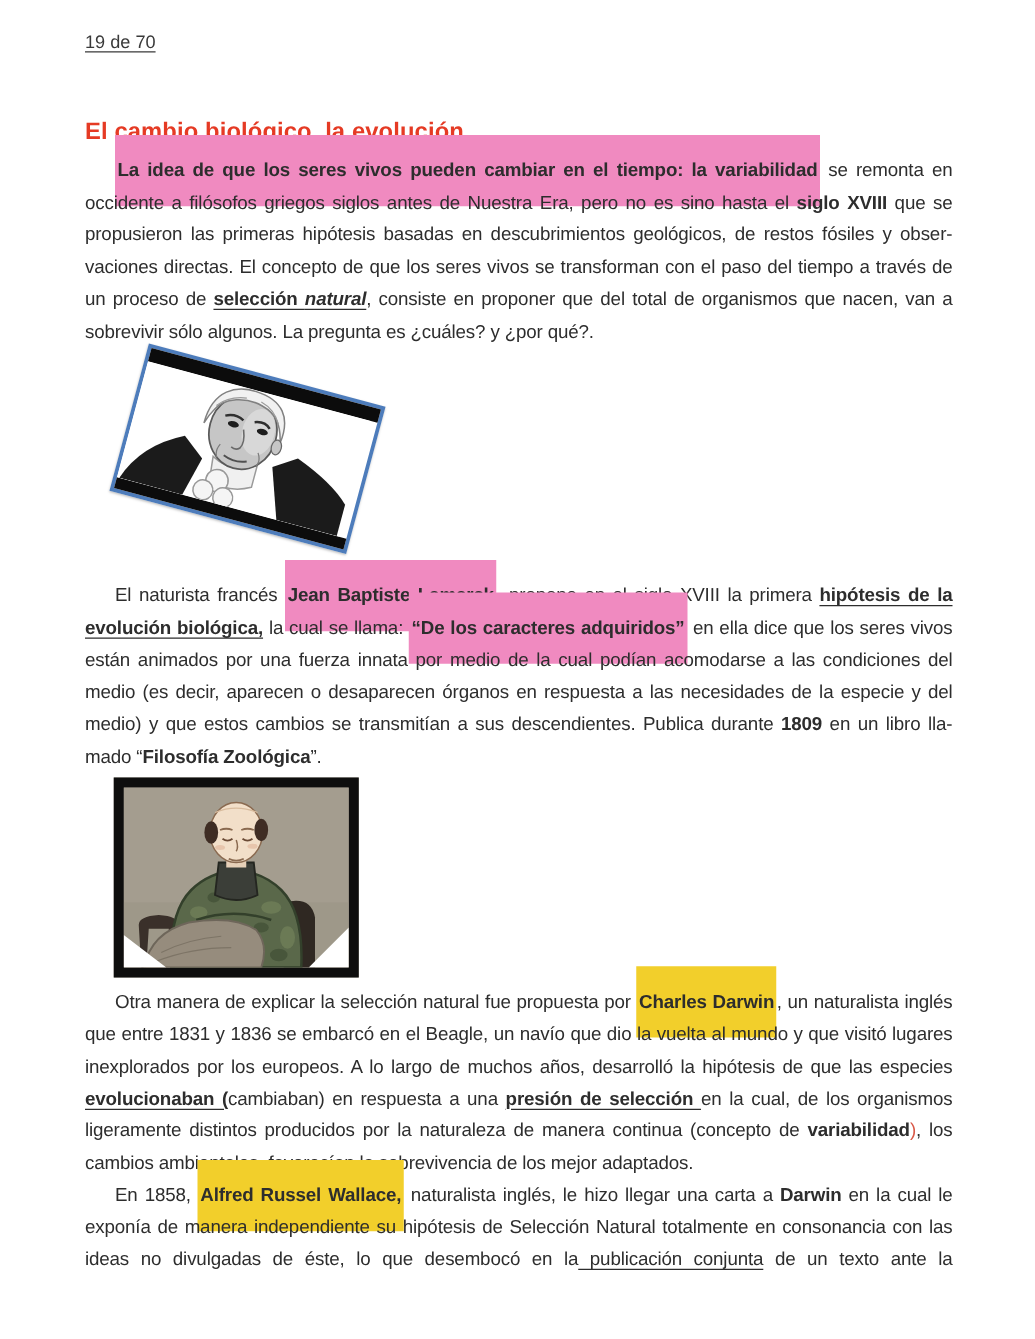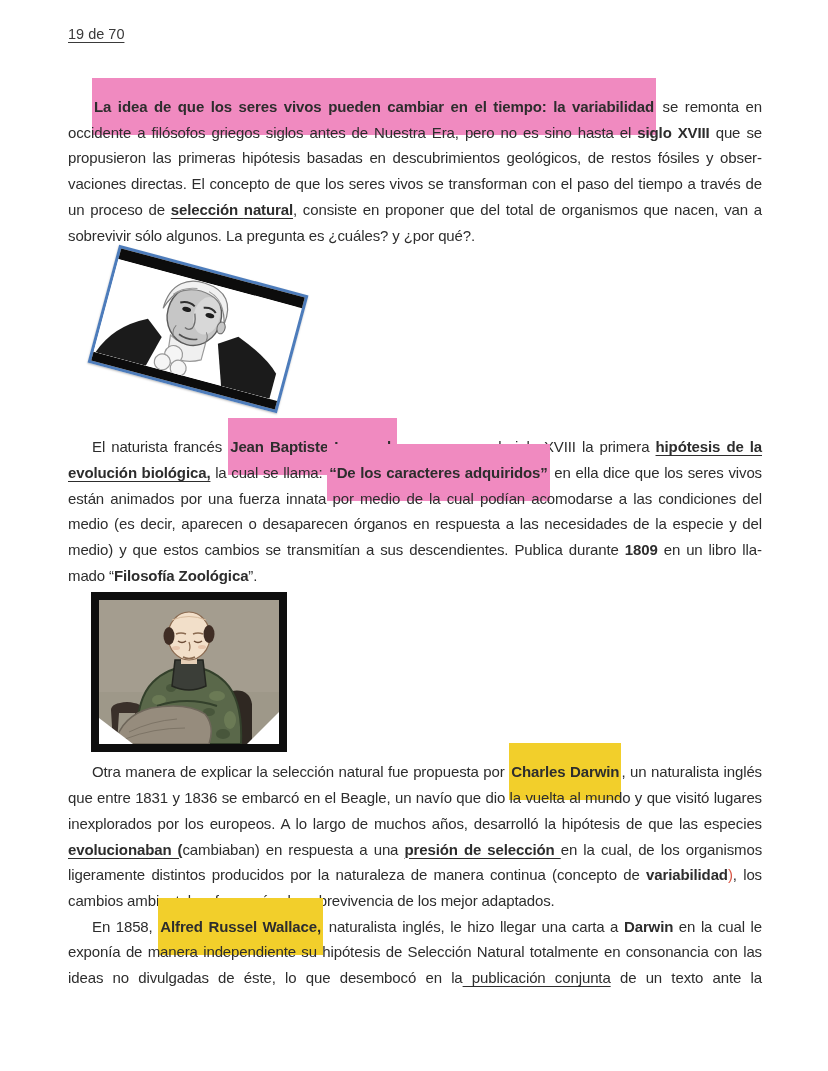--- a/index.html
+++ b/index.html
@@ -27,21 +27,21 @@
     letter-spacing:.1px;
   }
   p.para{
     margin:0;
     font-size:15px;line-height:25.7px;letter-spacing:-0.12px;
     text-align:justify;
     text-indent:24px;
   }
   p.para.cont{ text-align-last:justify; }
   .b{font-weight:700;}
-  .i{}
+  .i{font-style:italic;}
   .u{text-decoration:underline;text-decoration-thickness:1.4px;text-underline-offset:2.5px;}
   .hl{padding:20px 2px;-webkit-box-decoration-break:clone;box-decoration-break:clone;}
   
   .fig1{height:186px;position:relative;}
   .frame1{
     position:absolute;left:32px;top:20px;width:190px;
     background:#fff;border:3px solid var(--frame_blue,#4d7cbb);
     transform:rotate(15deg);
     box-shadow:0 1px 2px rgba(0,0,0,.25);
   }
@@ -58,20 +58,21 @@
 </style>
 </head>
 <body>
 
 <div class="page">
 
   <div class="page-indicator">19 de 70</div>
 
   <div class="content">
 
+    <h1 class="doc-heading">El cambio biológico, la evolución.</h1>
 
     <p class="para"><span class="b hl" style="background: var(--hl_pink);">La idea de que los seres vivos pueden cambiar en el tiempo: la variabilidad</span><span> se remonta en occidente a filósofos griegos siglos antes de Nuestra Era, pero no es sino hasta el </span><span class="b">siglo XVIII</span><span> que se propusieron las primeras hipótesis basadas en descubrimientos geológicos, de restos fósiles y obser­vaciones directas. El concepto de que los seres vivos se transforman con el paso del tiempo a través de un proceso de </span><span class="b u">selección </span><span class="b i u">natural</span><span>, consiste en proponer que del total de organismos que nacen, van a sobrevivir sólo algunos. La pregunta es ¿cuáles? y ¿por qué?.</span></p>
 
     <div class="fig1">
       <div class="frame1">
         <div class="bar top"></div>
         <svg width="184" height="96" viewBox="0 0 184 96" xmlns="http://www.w3.org/2000/svg">
           <rect x="0" y="0" width="184" height="96" fill="#ffffff"></rect>
 
           <path d="M2,96 Q12,66 44,50 L62,64 54,96 Z" fill="#1b1b1b"></path>

